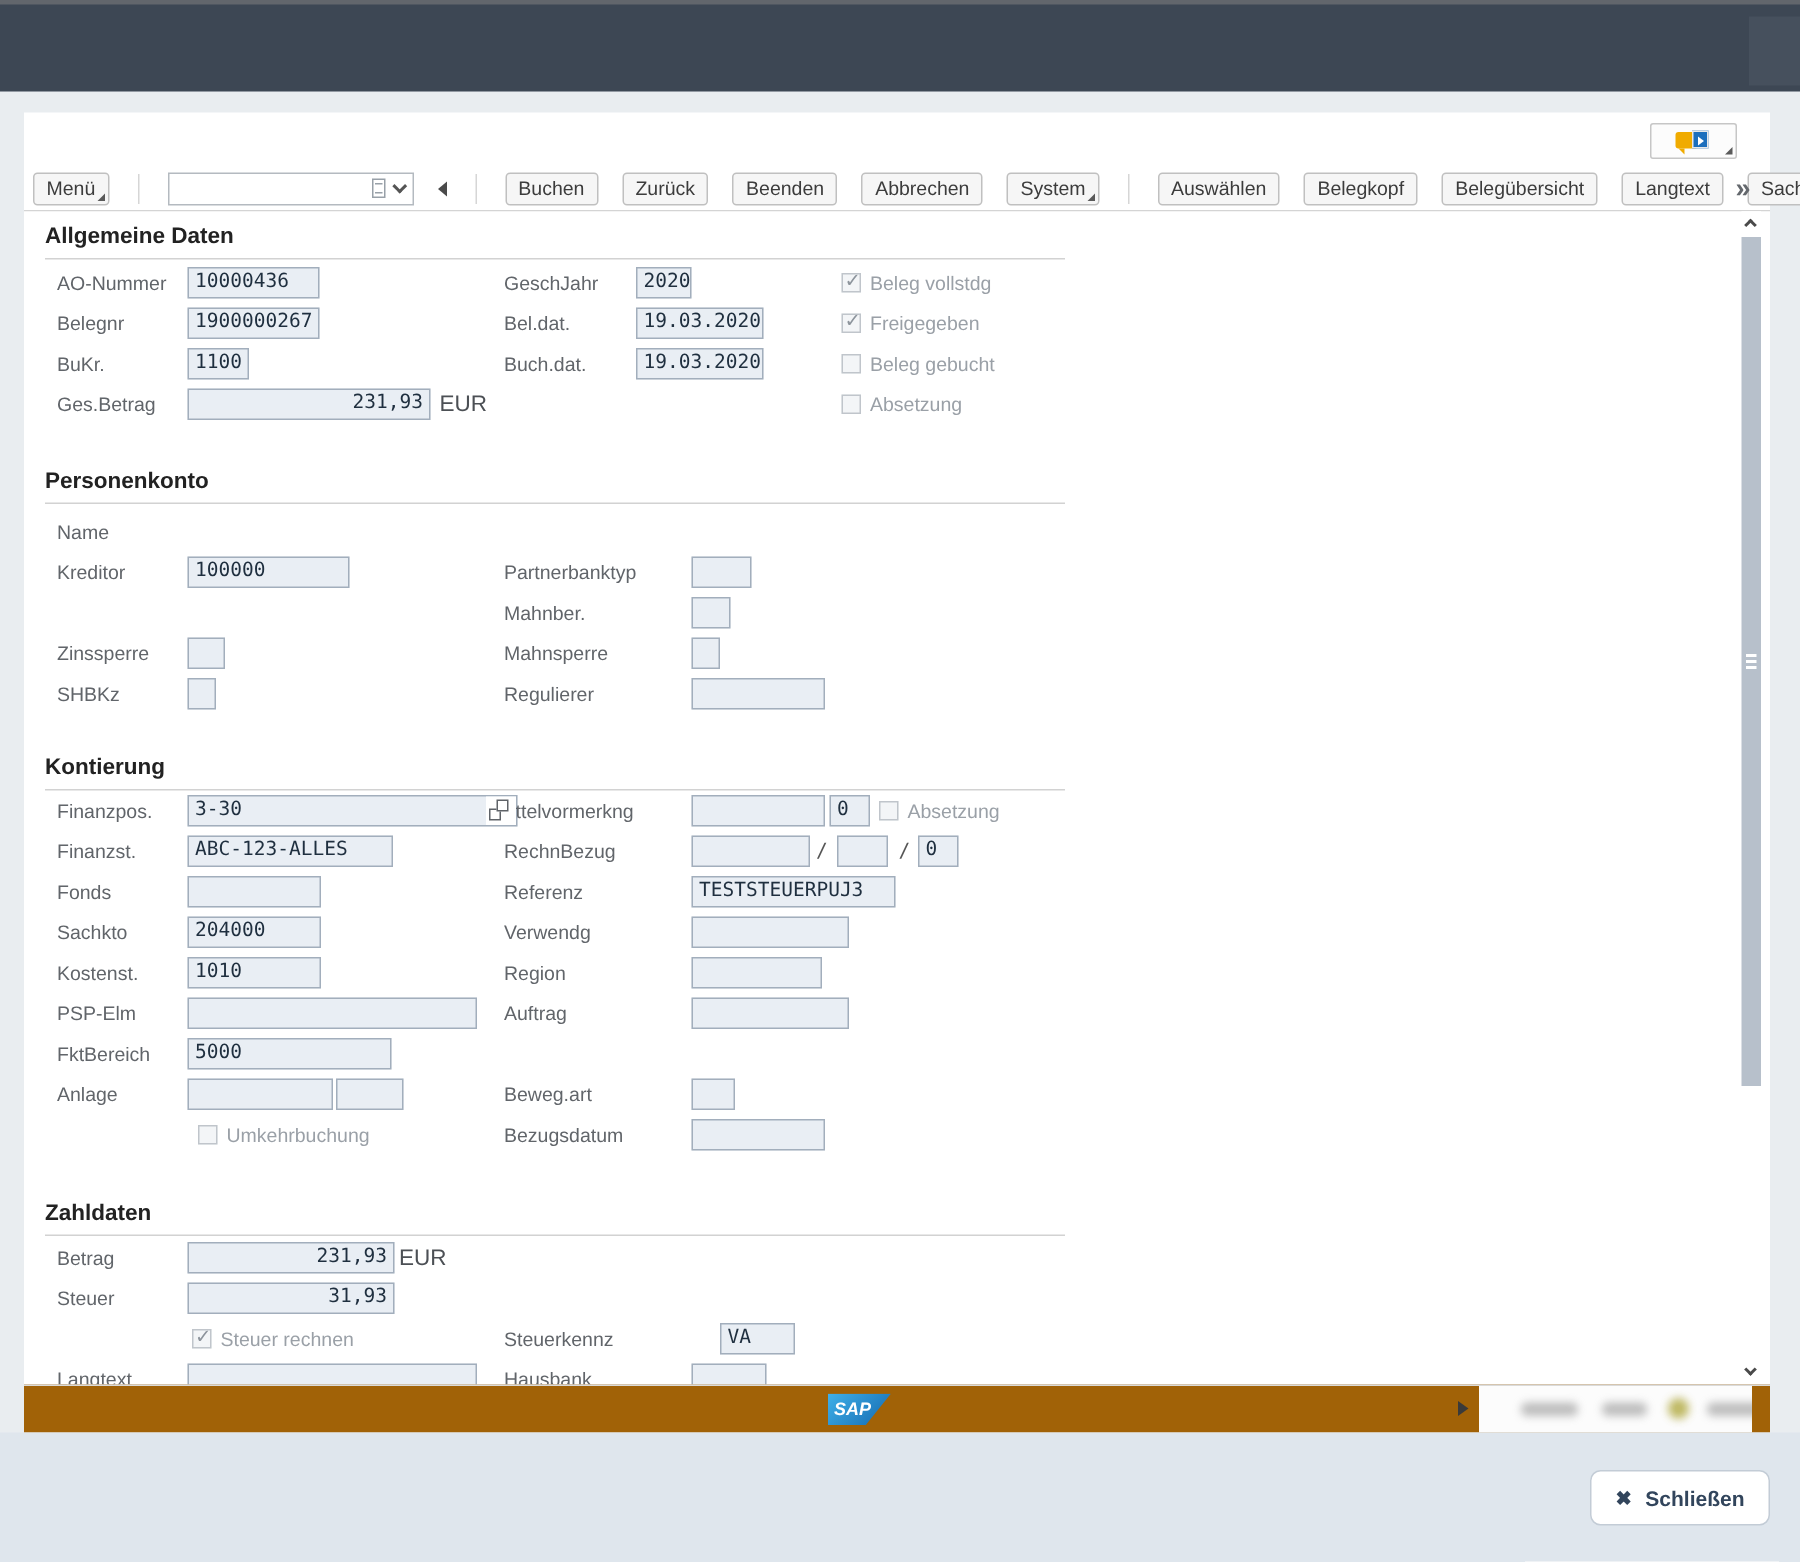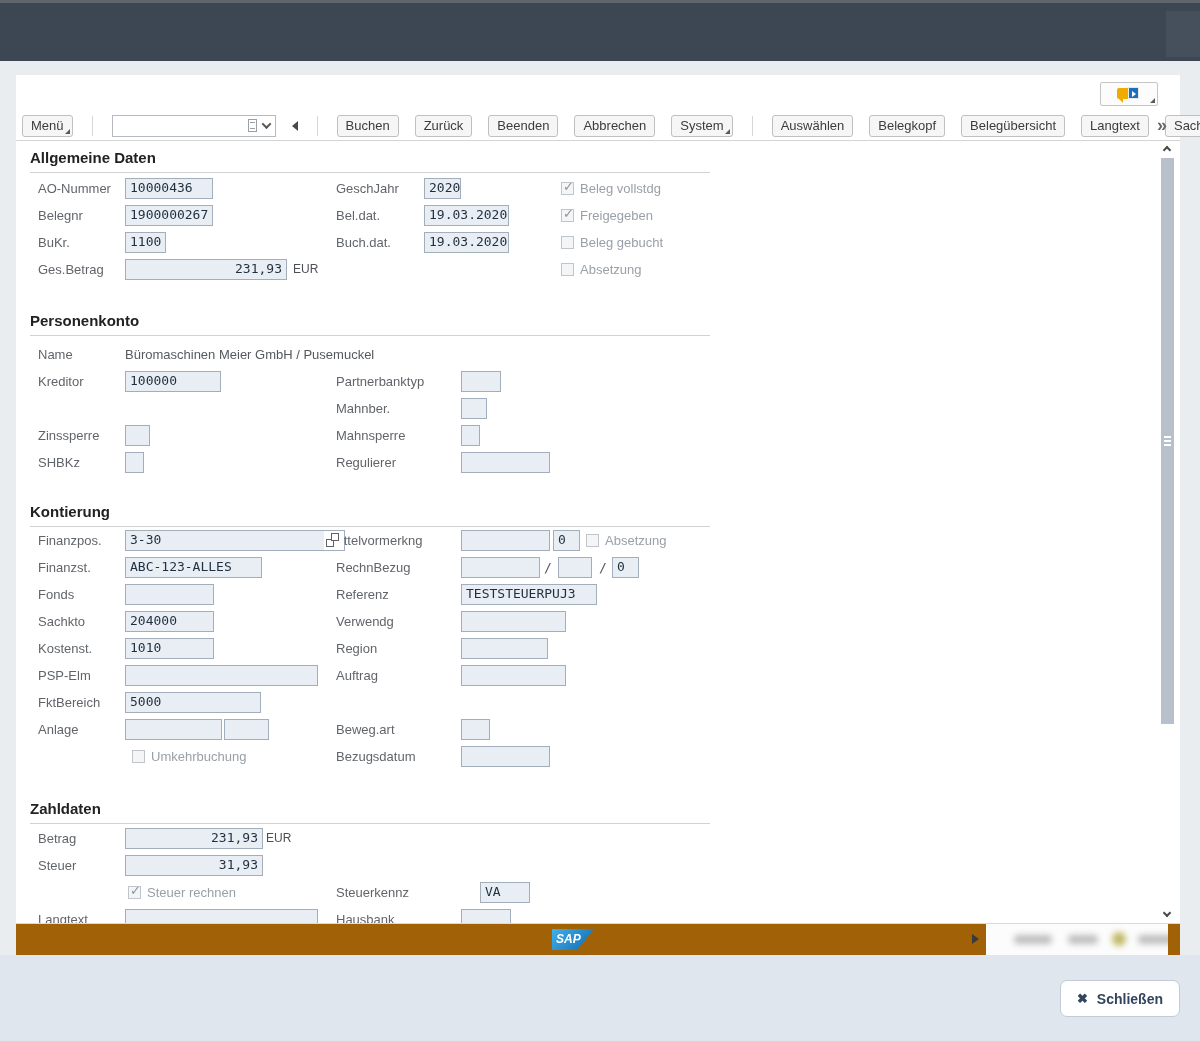--- a/index.html
+++ b/index.html
@@ -34,21 +34,21 @@
   .overflow { position:absolute; right:13px; top:39px; font-size:18px; font-weight:bold; color:#64686d; line-height:22px; }
 
   
   .content { position:absolute; left:0; top:66px; width:100%; height:782px; background:#fff; overflow:hidden; }
   .sec-h { position:absolute; font-size:15px; font-weight:bold; color:#222; white-space:nowrap; }
   .sec-rule { position:absolute; left:14px; width:680px; height:1px; background:#d2d2d2; }
   .lbl { position:absolute; font-size:13px; color:#61656a; line-height:21px; white-space:nowrap; }
   .txt { position:absolute; font-size:13px; color:#55595e; line-height:21px; white-space:nowrap; }
   .field { position:absolute; height:21px; background:#e9eef4; border:1px solid #a2aebc; font-family:"DejaVu Sans Mono",monospace; font-size:13px; color:#1f2f3f; line-height:18px; padding:0 4px; white-space:nowrap; overflow:hidden; }
   .field.num { text-align:right; }
-  .unit { position:absolute; font-size:12px; color:#4c5055; line-height:21px; }
+  .unit { position:absolute; font-size:15px; color:#4c5055; line-height:21px; }
   .slash { position:absolute; font-family:"DejaVu Sans Mono",monospace; font-size:13px; color:#555; line-height:21px; }
   .cbrow { position:absolute; height:21px; display:flex; align-items:center; gap:6px; }
   .cb { position:relative; width:13px; height:13px; border:1px solid #c0c5cb; background:#f3f5f7; flex:none; }
   .cb.checked::after { content:"✓"; position:absolute; left:1px; top:-4px; font-size:13px; color:#8d949c; }
   .cblabel { font-size:13px; color:#9aa0a7; white-space:nowrap; }
   .pe-icon { position:absolute; width:20px; height:19px; background:#fff; z-index:3; }
   .pe-icon .pe-back { position:absolute; left:2px; bottom:3px; width:8px; height:8px; border:1px solid #5f6368; }
   .pe-icon .pe-front { position:absolute; left:7px; top:2px; width:8px; height:8px; border:1px solid #5f6368; background:#fff; }
 
   
@@ -185,24 +185,23 @@
     <div class="unit" style="top:118px;left:277px">EUR</div>
     <div class="cbrow" style="top:118px;left:545px">
       <span class="cb"></span>
       <span class="cblabel">Absetzung</span>
     </div>
 
     <div class="sec-h" style="top:171px;left:14px">Personenkonto</div>
     <div class="sec-rule" style="top:194px"></div>
 
     <div class="lbl" style="top:203px;left:22px">Name</div>
-    <div class="txt" style="top:203px;left:109px">Büromaschinen Meier GmbH / Pusemuckel</div>
 
     <div class="lbl" style="top:230px;left:22px">Kreditor</div>
-    <div class="field" style="top:230px;left:109px;width:96px">100000</div>
+    <div class="field" style="top:230px;left:109px;width:108px">100000</div>
     <div class="lbl" style="top:230px;left:320px">Partnerbanktyp</div>
     <div class="field" style="top:230px;left:445px;width:40px"></div>
 
     <div class="lbl" style="top:257px;left:320px">Mahnber.</div>
     <div class="field" style="top:257px;left:445px;width:26px"></div>
 
     <div class="lbl" style="top:284px;left:22px">Zinssperre</div>
     <div class="field" style="top:284px;left:109px;width:25px"></div>
     <div class="lbl" style="top:284px;left:320px">Mahnsperre</div>
     <div class="field" style="top:284px;left:445px;width:19px"></div>

